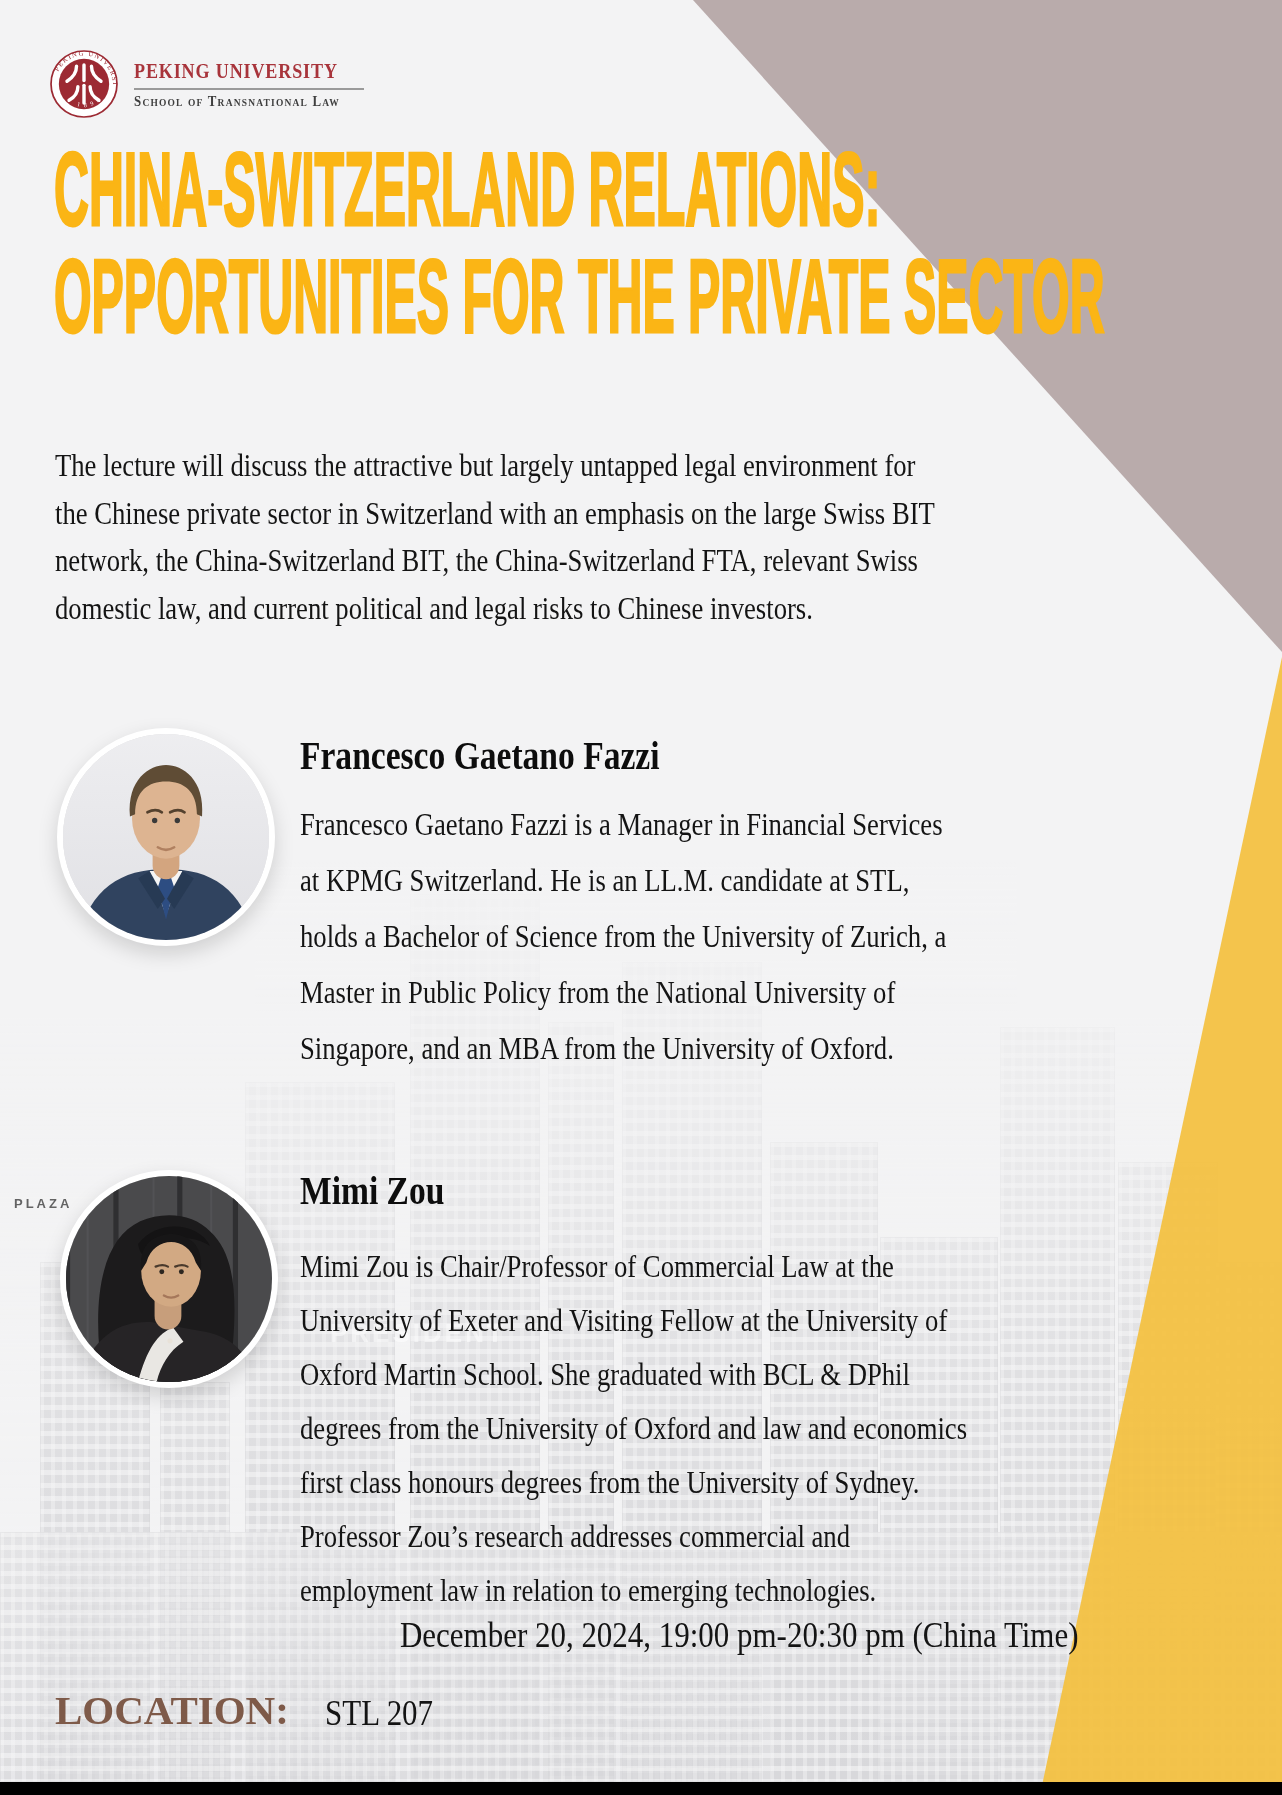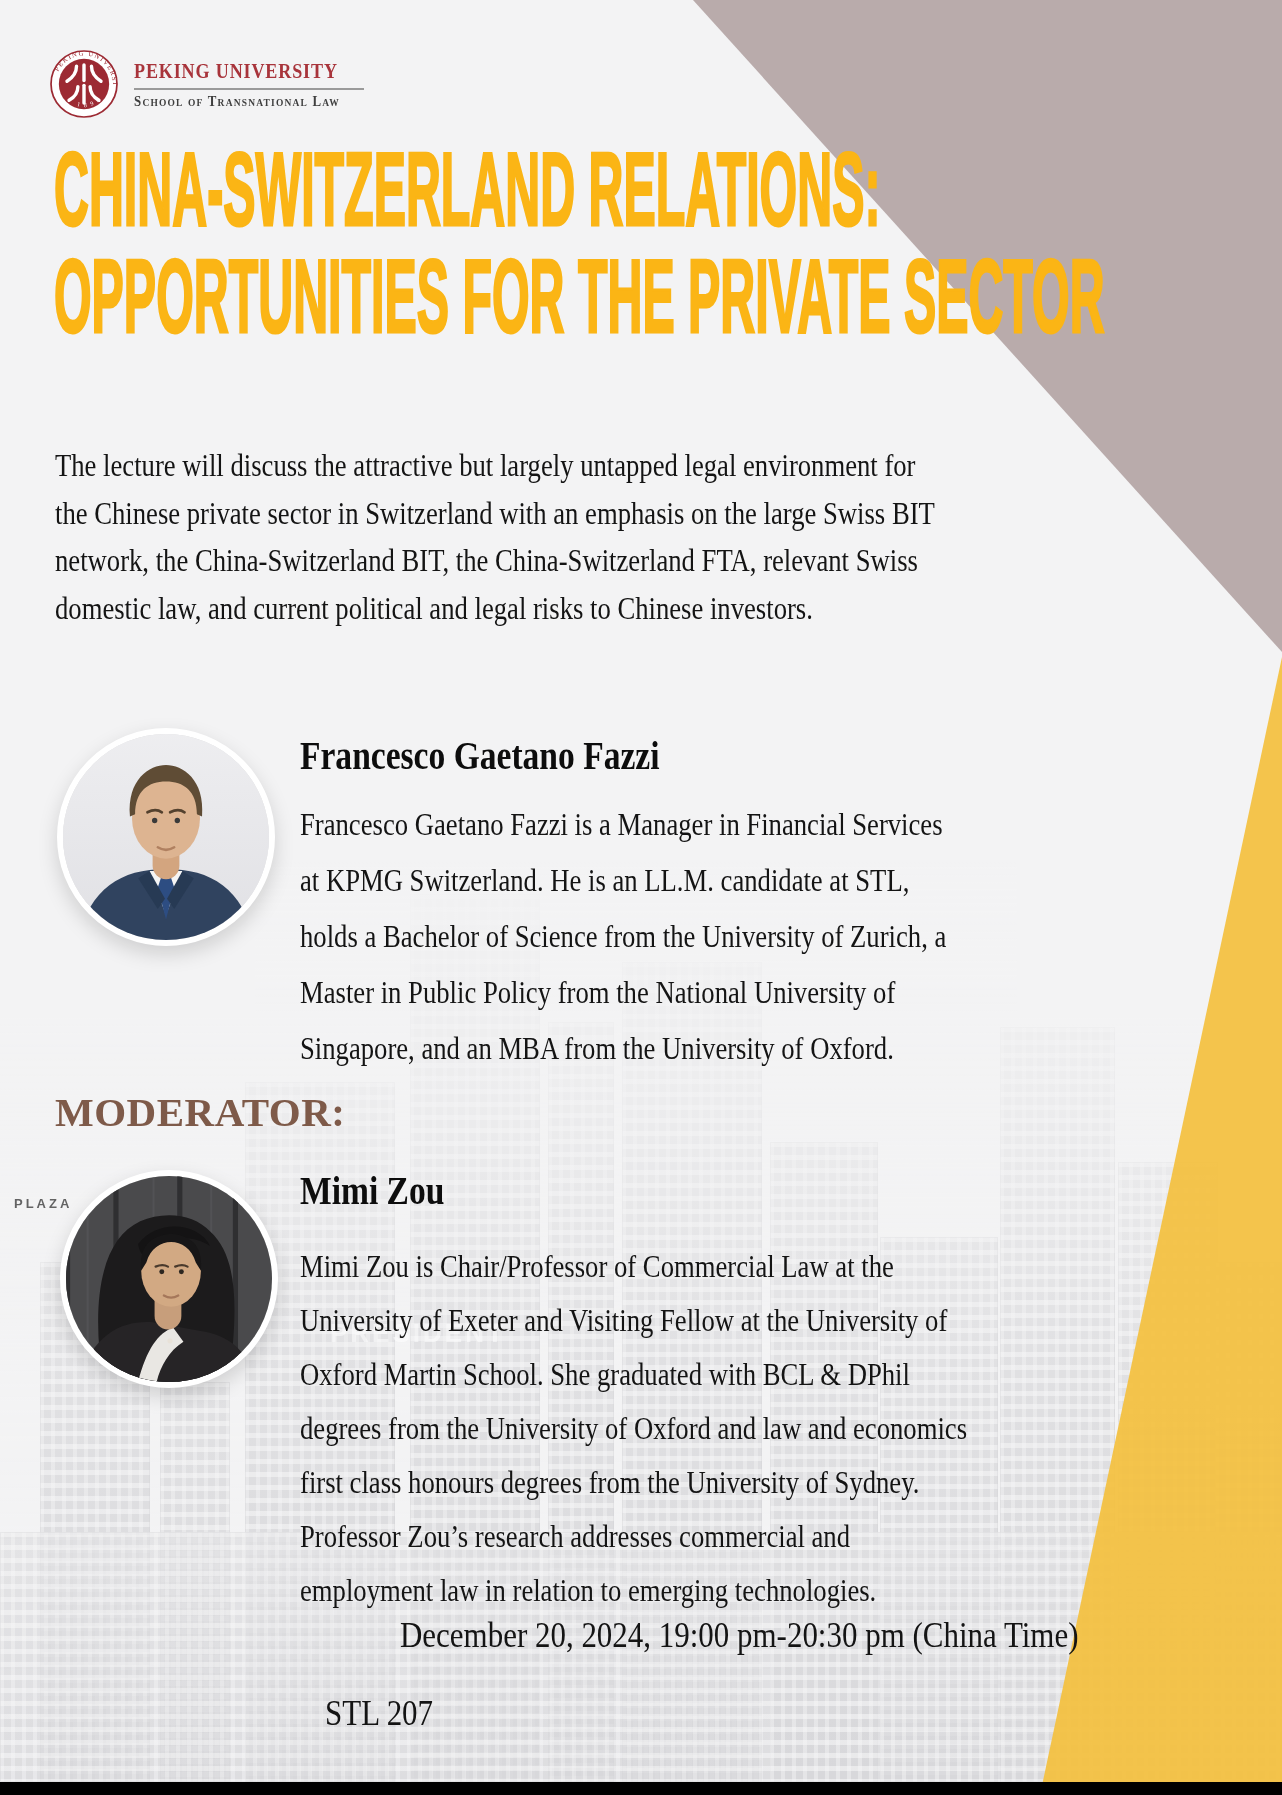--- a/index.html
+++ b/index.html
@@ -163,21 +163,20 @@
         <path d="M92 110 q8 5 16 0" stroke="#b08060" stroke-width="2.4" fill="none" stroke-linecap="round"></path>
       </svg>
     </div>
     <div class="person-name speaker-name squeeze">Francesco Gaetano Fazzi</div>
     <div class="paragraph speaker-bio squeeze">Francesco Gaetano Fazzi is a Manager in Financial Services
 at KPMG Switzerland. He is an LL.M. candidate at STL,
 holds a Bachelor of Science from the University of Zurich, a
 Master in Public Policy from the National University of
 Singapore, and an MBA from the University of Oxford.</div>
 
-    <div class="sec sec-moderator">MODERATOR:</div>
     <div class="avatar avatar-moderator">
       <svg viewBox="0 0 200 200">
         <rect width="200" height="200" fill="#4a4a4c"></rect>
         <g fill="#2f2f31">
           <rect x="46" width="5" height="200"></rect>
             <rect x="108" width="5" height="200"></rect>
           <rect x="162" width="5" height="200"></rect>
             <rect x="0" width="4" height="200"></rect>
         </g>
         <g fill="#59595c" opacity=".6">
@@ -204,18 +203,19 @@
     <div class="person-name moderator-name squeeze">Mimi Zou</div>
     <div class="paragraph moderator-bio squeeze">Mimi Zou is Chair/Professor of Commercial Law at the
 University of Exeter and Visiting Fellow at the University of
 Oxford Martin School. She graduated with BCL &amp; DPhil
 degrees from the University of Oxford and law and economics
 first class honours degrees from the University of Sydney.
 Professor Zou’s research addresses commercial and
 employment law in relation to emerging technologies.</div>
 
     <div class="event-value dt-value squeeze">December 20, 2024, 19:00 pm-20:30 pm (China Time)</div>
+    <div class="event-label loc-label">LOCATION:</div>
     <div class="event-value loc-value squeeze">STL 207</div>
 
   </div>
 
   <div class="bottom-bar"></div>
 </div>
 
 </body></html>

